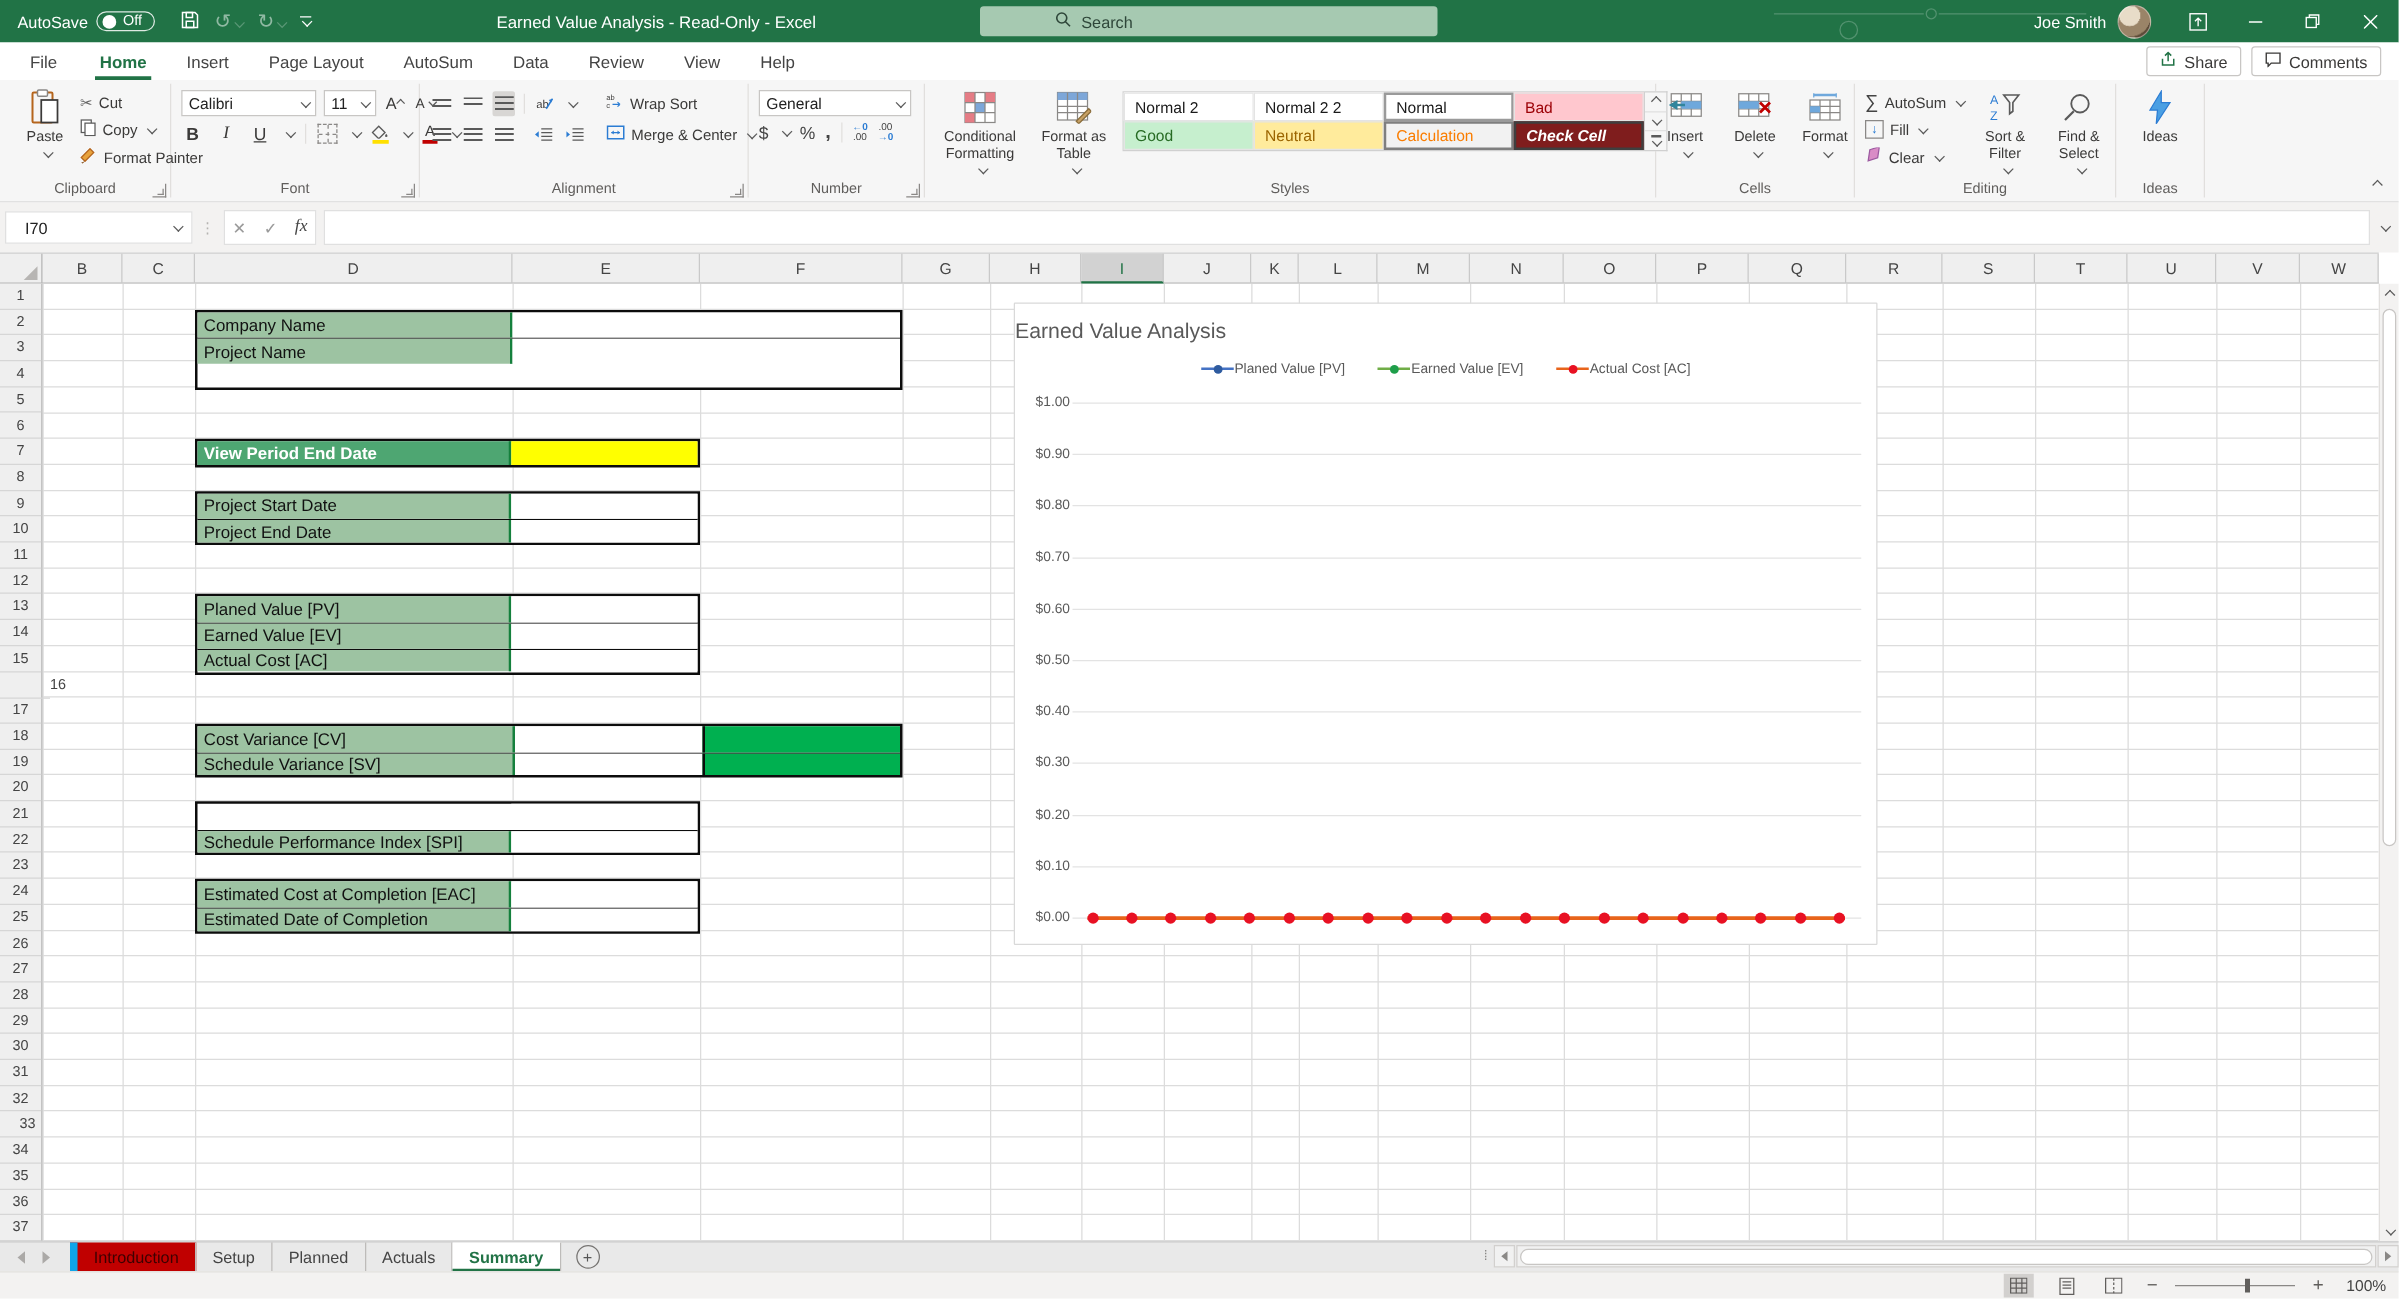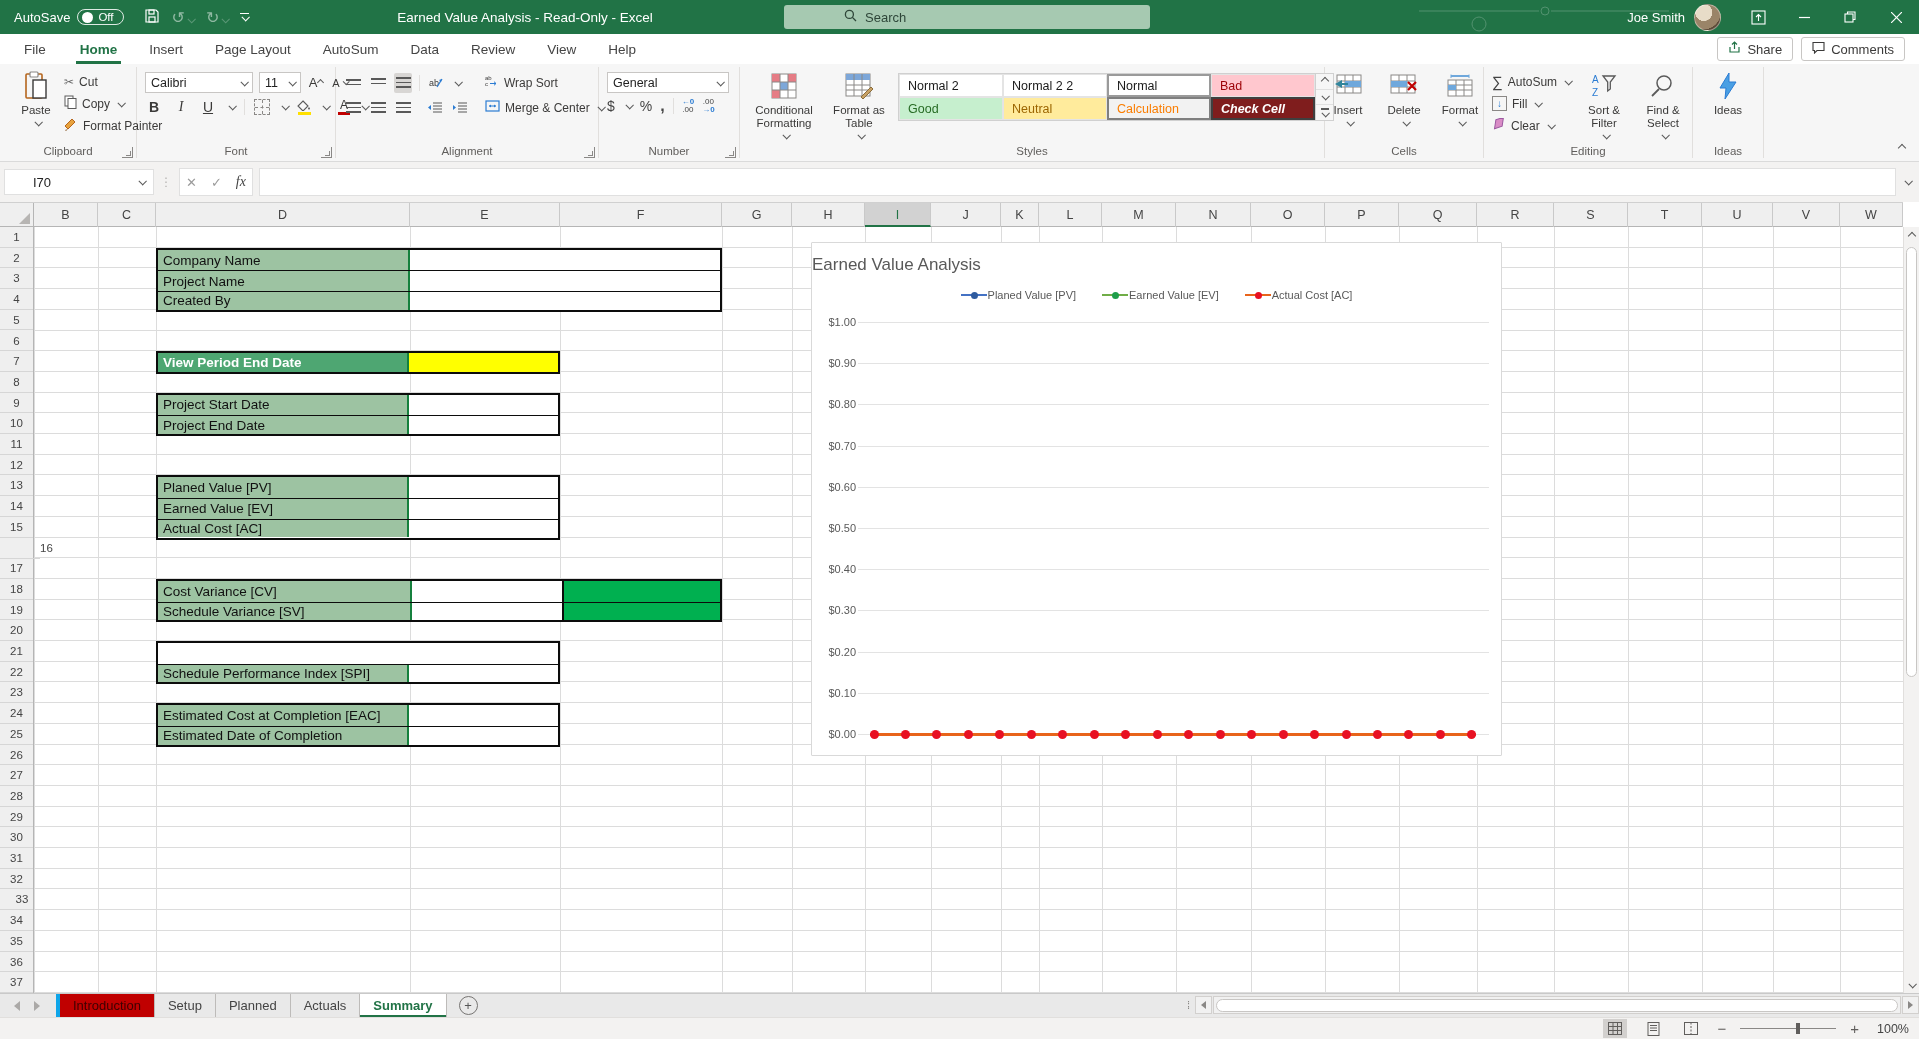--- a/index.html
+++ b/index.html
@@ -65,21 +65,21 @@
 
   
   .gallery{display:grid;grid-template-columns:repeat(4,104px);grid-auto-rows:23px;border:1px solid #D0D0D0;background:#fff;}
   .gcell{border:1px solid #E4E4E4;box-sizing:border-box;display:flex;align-items:center;padding:0 8px;font-size:12.5px;}
   .gscroll{display:flex;flex-direction:column;width:17px;border:1px solid #D0D0D0;border-left:none;background:#F6F6F6;}
   .gscroll div{flex:1;display:flex;align-items:center;justify-content:center;border-bottom:1px solid #E0E0E0;}
 
   
   .formularow{position:absolute;left:0;top:162px;width:1919px;height:40px;background:#F3F2F1;display:flex;align-items:center;padding-left:4px;box-sizing:border-box;}
   .namebox{width:150px;height:26px;background:#fff;border:1px solid #E0E0E0;display:flex;align-items:center;
-           font-size:13px;color:#222;padding-left:28px;box-sizing:border-box;}
+           font-size:13px;color:#222;padding-left:15px;box-sizing:border-box;}
   .fdots{color:#b5b3b1;margin:0 6px;font-size:12px;letter-spacing:1px;}
   .fbtns{height:26px;background:#fff;border:1px solid #E0E0E0;display:flex;align-items:center;padding:0 6px;gap:14px;}
   .fbtn{color:#9b9b9b;font-size:13px;}
   .fx{font-family:"Liberation Serif",serif;font-style:italic;color:#444;font-size:14px;}
   .finput{flex:1;height:26px;background:#fff;border:1px solid #E0E0E0;margin-left:6px;margin-right:6px;}
 
   
   .hdrstrip{position:absolute;left:0;top:202px;width:1903px;height:25px;background:#EFEFEF;border-top:1px solid #D0D0D0;border-bottom:1px solid #B5B5B5;box-sizing:border-box;}
   .cornercell{position:absolute;left:0;top:0;width:34px;height:24px;border-right:1px solid #B5B5B5;box-sizing:border-box;}
   .cornercell::after{content:"";position:absolute;right:3px;bottom:3px;border-left:11px solid transparent;border-bottom:11px solid #B7B5B3;}
@@ -120,21 +120,21 @@
   .sarrow{position:absolute;left:0;width:16px;height:17px;display:flex;align-items:center;justify-content:center;color:#8a8886;font-size:9px;}
 
   
   .tabsrow{position:absolute;left:0;top:993px;width:1919px;height:24px;background:#E9E9E9;border-top:1px solid #C9C9C9;
            display:flex;align-items:stretch;box-sizing:border-box;}
   .navarrows{display:flex;align-items:center;gap:14px;padding:0 16px 0 14px;}
   .tri{width:0;height:0;border-top:5px solid transparent;border-bottom:5px solid transparent;}
   .tri.l{border-right:6px solid #ABA9A7;}
   .tri.r{border-left:6px solid #ABA9A7;}
   .sheettab{display:flex;align-items:center;padding:0 13px;font-size:13px;color:#444;border-right:1px solid #BDBBB9;position:relative;}
-  .sheettab.first{border-left:4px solid #0ea5e9;}
+  .sheettab.first{border-left:6px solid #0ea5e9;}
   .sheettab.active{background:#fff;color:#217346;font-weight:bold;}
   .sheettab.active::after{content:"";position:absolute;left:0;right:0;bottom:0;height:2.5px;background:#217346;}
   .addsheet{display:flex;align-items:center;margin-left:12px;}
   .addcirc{width:17px;height:17px;border:1px solid #767472;border-radius:50%;display:flex;align-items:center;justify-content:center;color:#555;font-size:13px;line-height:13px;}
   .hsb{position:absolute;right:0;top:993px;height:24px;display:flex;align-items:center;}
   .hsb .dots{color:#8a8886;font-size:11px;letter-spacing:0;margin-right:5px;}
   .hsb-btn{width:17px;height:18px;background:#F1F1F1;border:1px solid #D2D0CE;display:flex;align-items:center;justify-content:center;box-sizing:border-box;}
   .hsb-track{width:688px;height:18px;background:#F1F1F1;border:1px solid #D2D0CE;box-sizing:border-box;margin:0 1px;position:relative;}
   .hsb-thumb{position:absolute;left:2px;top:1.5px;right:2px;height:13px;background:#fff;border:1px solid #C8C6C4;border-radius:7px;box-sizing:border-box;}
 
@@ -776,24 +776,20 @@
     <div id="blocks">
         <div class="blk" style="left: 156px; top: 20.7027px; width: 566px; height: 64.1081px;">
           <div class="blkrow" style="height: 20.7027px;">
             <div class="bcell bl-label" style="width: 254px;">Company Name</div>
             <div class="bcell" style="width: 312px; background: rgb(255, 255, 255);"></div>
           </div>
           <div class="blkrow" style="height: 20.7027px; border-top: 1.5px solid rgb(12, 12, 12);">
             <div class="bcell bl-label" style="width: 254px;">Project Name</div>
             <div class="bcell" style="width: 312px; background: rgb(255, 255, 255);"></div>
           </div>
-          <div class="blkrow" style="height: 18.7027px; border-top: 1.5px solid rgb(12, 12, 12);">
-            <div class="bcell bl-label" style="width: 254px;">Created By</div>
-            <div class="bcell" style="width: 312px; background: rgb(255, 255, 255);"></div>
-          </div>
         </div>
         <div class="blk" style="left: 156px; top: 124.216px; width: 404px; height: 22.7027px;">
           <div class="blkrow" style="height: 18.7027px;">
             <div class="bcell bl-label bl-hdr" style="width: 254px;">View Period End Date</div>
             <div class="bcell" style="width: 150px; background: rgb(255, 255, 0);"></div>
           </div>
         </div>
         <div class="blk" style="left: 156px; top: 165.622px; width: 404px; height: 43.4054px;">
           <div class="blkrow" style="height: 20.7027px;">
             <div class="bcell bl-label" style="width: 254px;">Project Start Date</div>

